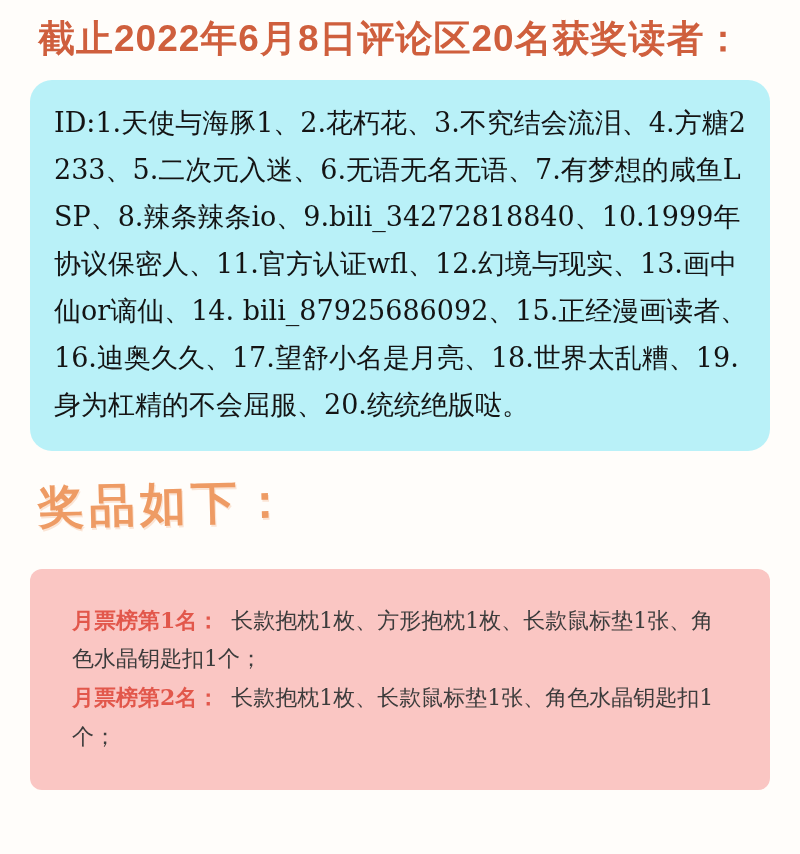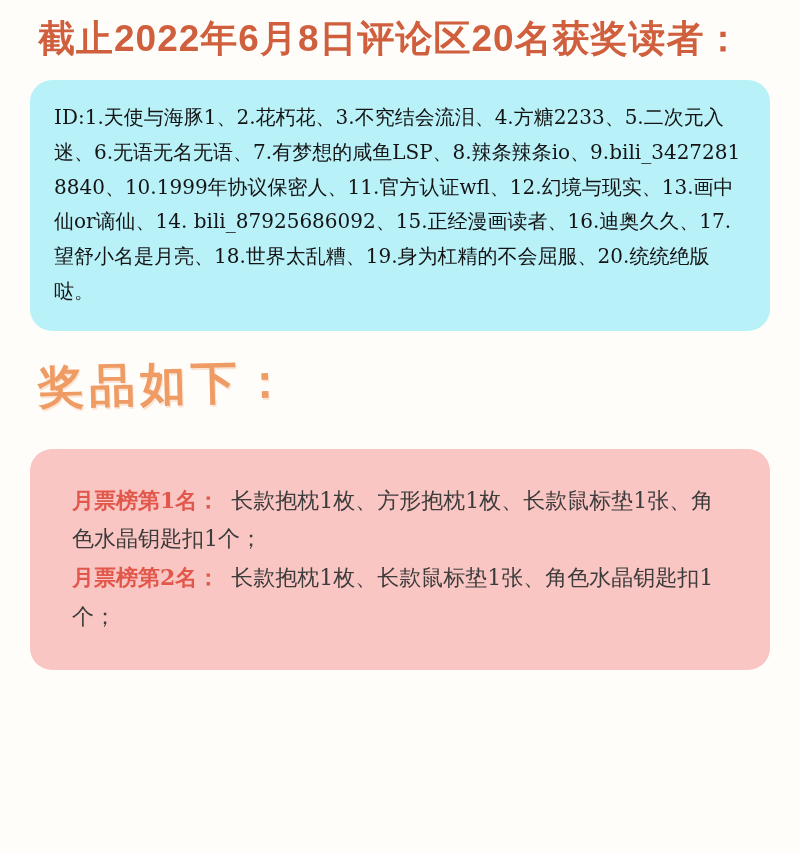--- a/index.html
+++ b/index.html
@@ -30,30 +30,30 @@
   
   .cyan-box{
     margin:16px 30px 0 30px;
     background:#b9f1f8;
     border-radius:22px;
     padding:20px 22px 22px 24px;
     box-sizing:border-box;
   }
   .id-text{
     font-family:"DejaVu Serif", serif;
-    font-size:20px;
+    font-size:27px;
     line-height:1.74;
     color:#141414;
     word-break:break-all;
   }
   
   .pink-box{
     margin:30px 30px 0 30px;
     background:#fac6c3;
-    border-radius:22px;
+    border-radius:12px;
     padding:32px 38px 34px 42px;
     box-sizing:border-box;
   }
   .prize-line{
     font-family:"DejaVu Serif", serif;
     font-size:22px;
     line-height:1.74;
     color:#3c3c3c;
   }
   .prize-label{

